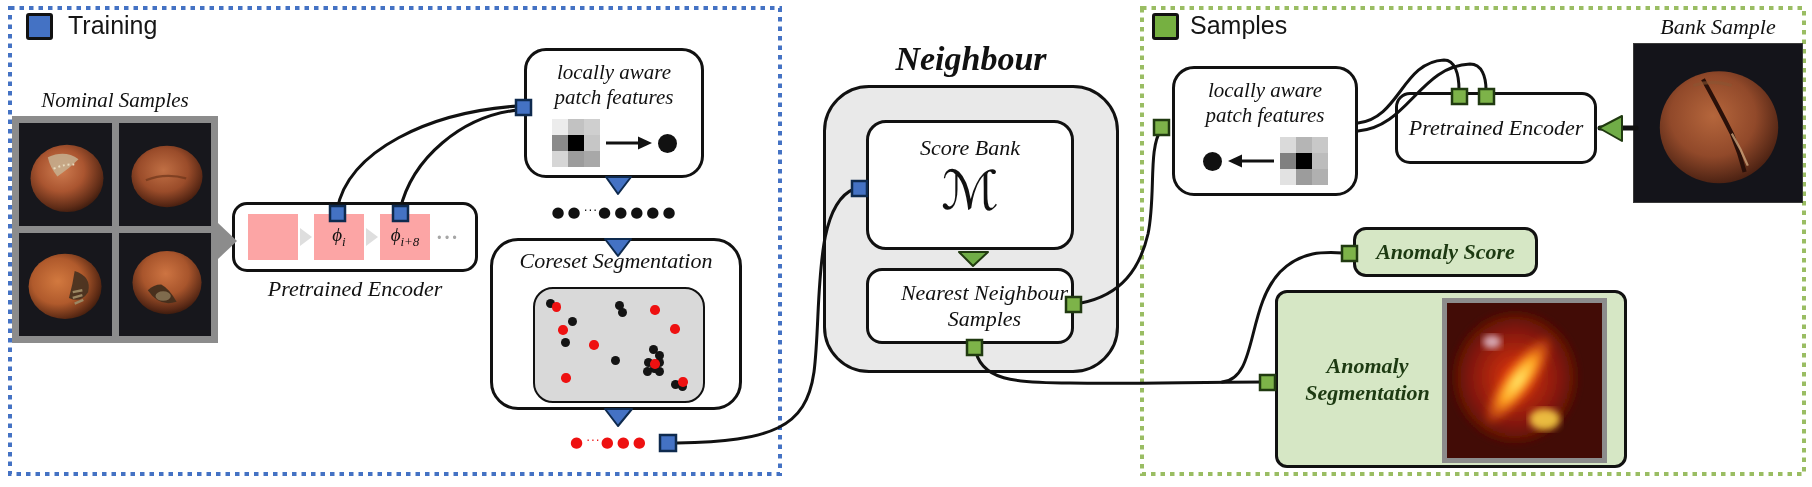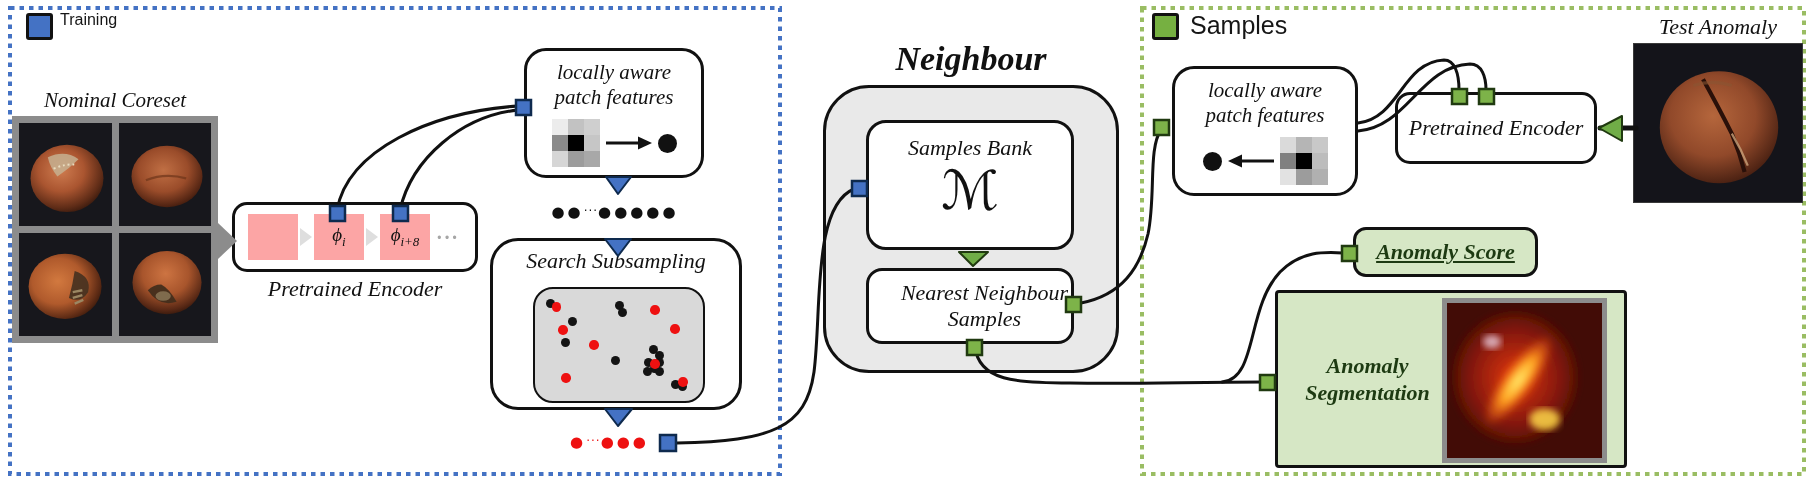--- a/index.html
+++ b/index.html
@@ -30,23 +30,23 @@
 <body>
 
 <div class="canvas">
 
   <svg class="layer" width="1812" height="487">
     <rect x="10" y="8" width="770" height="466" fill="none" stroke="#4472c4" stroke-width="4" stroke-dasharray="4.5 5"></rect>
     <rect x="1142" y="8" width="662" height="466" fill="none" stroke="#9abd63" stroke-width="4" stroke-dasharray="4.5 5"></rect>
   </svg>
 
   <div class="legend-sq" style="left:26px;top:13px;background:#4472c4;"></div>
-  <div class="abs sans" style="left:60px;top:11px;font-size:16px;">Training</div>
-
-  <div class="abs serif" style="left:12px;top:88px;width:206px;text-align:center;font-size:21px;">Nominal Coreset</div>
+  <div class="abs sans" style="left:68px;top:11px;font-size:25px;">Training</div>
+
+  <div class="abs serif" style="left:12px;top:88px;width:206px;text-align:center;font-size:21px;">Nominal Samples</div>
 
   <div class="abs" style="left:12px;top:116px;width:206px;height:227px;background:#8c8c8c;display:grid;grid-template-columns:1fr 1fr;grid-template-rows:1fr 1fr;gap:7px;padding:7px;">
     <div style="background:#17171c;overflow:hidden;">
       <svg width="96" height="103" viewBox="0 0 100 100">
           <defs>
         <radialGradient id="n1" cx="42%" cy="38%" r="70%">
               <stop offset="0%" stop-color="#cf7c50"></stop>
               <stop offset="45%" stop-color="#aa5530"></stop>
               <stop offset="80%" stop-color="#5f2c17"></stop>
               <stop offset="100%" stop-color="#2a130a"></stop>
@@ -138,21 +138,21 @@
         </svg>
       <div style="width:19px;height:19px;border-radius:50%;background:#111;"></div>
     </div>
   </div>
 
   <div class="dotrow" style="left:545px;top:203px;width:140px;">
     <span class="big">●●</span><span class="small">···</span><span class="big">●●●●●</span>
   </div>
 
   <div class="box" style="left:490px;top:238px;width:252px;height:172px;border-radius:28px;">
-    <div class="serif" style="text-align:center;font-size:22px;margin-top:7px;">Search Subsampling</div>
+    <div class="serif" style="text-align:center;font-size:22px;margin-top:7px;">Coreset Segmentation</div>
     <div class="abs" style="left:40px;top:46px;width:172px;height:116px;background:#d9d9d9;border:2.5px solid #111;border-radius:20px;">
       <div class="abs" style="left:6px;top:6px;right:6px;bottom:6px;">
           <div class="scatter-dot" style="left: calc(6% - 4.5px); top: calc(8% - 4.5px); width: 9px; height: 9px; background: rgb(20, 20, 20);"></div>
           <div class="scatter-dot" style="left: calc(50% - 4.5px); top: calc(10% - 4.5px); width: 9px; height: 9px; background: rgb(20, 20, 20);"></div>
           <div class="scatter-dot" style="left: calc(52% - 4.5px); top: calc(17% - 4.5px); width: 9px; height: 9px; background: rgb(20, 20, 20);"></div>
           <div class="scatter-dot" style="left: calc(20% - 4.5px); top: calc(26% - 4.5px); width: 9px; height: 9px; background: rgb(20, 20, 20);"></div>
           <div class="scatter-dot" style="left: calc(16% - 4.5px); top: calc(47% - 4.5px); width: 9px; height: 9px; background: rgb(20, 20, 20);"></div>
           <div class="scatter-dot" style="left: calc(72% - 4.5px); top: calc(54% - 4.5px); width: 9px; height: 9px; background: rgb(20, 20, 20);"></div>
           <div class="scatter-dot" style="left: calc(76% - 4.5px); top: calc(60% - 4.5px); width: 9px; height: 9px; background: rgb(20, 20, 20);"></div>
           <div class="scatter-dot" style="left: calc(69% - 4.5px); top: calc(67% - 4.5px); width: 9px; height: 9px; background: rgb(20, 20, 20);"></div>
@@ -177,21 +177,21 @@
     </div>
   </div>
 
   <div class="dotrow red" style="left:562px;top:433px;width:95px;">
     <span class="big">●</span><span class="small">···</span><span class="big">●●●</span>
   </div>
 
   <div class="abs serif" style="left:823px;top:40px;width:296px;text-align:center;font-size:34px;font-weight:bold;">Neighbour</div>
   <div class="box" style="left:823px;top:85px;width:296px;height:288px;border-radius:46px;background:#e9e9e9;"></div>
   <div class="box col" style="left:866px;top:120px;width:208px;height:130px;border-radius:20px;padding-top:12px;">
-    <div class="serif" style="font-size:22px;">Samples Bank</div>
+    <div class="serif" style="font-size:22px;">Score Bank</div>
     <div style="font-size:54px;line-height:60px;font-family:'DejaVu Serif','DejaVu Sans',serif;font-style:italic;">ℳ</div>
   </div>
   <div class="box col center" style="left:866px;top:268px;width:208px;height:76px;border-radius:16px;padding-left:29px;">
     <div class="serif" style="font-size:22px;line-height:26px;">Nearest Neighbour</div>
     <div class="serif" style="font-size:22px;line-height:26px;">Samples</div>
   </div>
 
   <div class="legend-sq" style="left:1152px;top:13px;background:#76b041;"></div>
   <div class="abs sans" style="left:1190px;top:11px;font-size:25px;">Samples</div>
 
@@ -215,43 +215,43 @@
           <div style="background: rgb(156, 156, 156);"></div>
           <div style="background: rgb(176, 176, 176);"></div>
         </div>
     </div>
   </div>
 
   <div class="box center" style="left:1395px;top:92px;width:202px;height:72px;border-radius:15px;">
     <div class="serif" style="font-size:22px;">Pretrained Encoder</div>
   </div>
 
-  <div class="abs serif" style="left:1628px;top:14px;width:180px;text-align:center;font-size:22px;">Test Anomaly</div>
+  <div class="abs serif" style="left:1628px;top:14px;width:180px;text-align:center;font-size:22px;">Bank Sample</div>
   <div class="abs" style="left:1633px;top:43px;width:170px;height:160px;background:#14141a;border:1px solid #3a3a3a;overflow:hidden;">
     <svg width="170" height="160" viewBox="0 0 100 100">
         <defs>
       <radialGradient id="n5" cx="45%" cy="40%" r="72%">
             <stop offset="0%" stop-color="#b5663c"></stop>
             <stop offset="50%" stop-color="#91492a"></stop>
             <stop offset="84%" stop-color="#4c2213"></stop>
             <stop offset="100%" stop-color="#1c0d06"></stop>
           </radialGradient>
         </defs>
       <ellipse cx="50" cy="52" rx="37" ry="35" fill="url(#n5)"></ellipse>
       <path d="M40 22 Q50 40 58 56 Q63 68 66 80" stroke="#2a1009" stroke-width="2.6" fill="none"></path>
       <path d="M58 56 Q64 66 68 76" stroke="#caa37a" stroke-width="1.4" fill="none" opacity="0.8"></path>
       <path d="M34 26 Q46 22 58 26" stroke="#8a5532" stroke-width="2" fill="none" opacity="0.6"></path>
     </svg>
   </div>
 
   <div class="box greenbox center" style="left:1353px;top:227px;width:185px;height:50px;border-radius:13px;">
-    <div class="serif dkgreen" style="font-size:22px;font-weight:bold;text-decoration:underline;">Anomaly Score</div>
-  </div>
-
-  <div class="box greenbox" style="left:1275px;top:290px;width:352px;height:178px;border-radius:4px;">
+    <div class="serif dkgreen" style="font-size:22px;font-weight:bold;">Anomaly Score</div>
+  </div>
+
+  <div class="box greenbox" style="left:1275px;top:290px;width:352px;height:178px;border-radius:12px;">
     <div class="col center" style="position:absolute;left:12px;top:0;width:155px;height:100%;">
       <div class="serif dkgreen" style="font-size:22px;line-height:27px;font-weight:bold;">Anomaly</div>
       <div class="serif dkgreen" style="font-size:22px;line-height:27px;font-weight:bold;">Segmentation</div>
     </div>
     <div class="abs" style="left:164px;top:5px;width:165px;height:165px;border:5px solid #8c8c8c;background:#3c0b06;overflow:hidden;">
       <svg width="155" height="155" viewBox="0 0 100 100">
         <defs>
           <radialGradient id="h1" cx="50%" cy="50%" r="55%">
               <stop offset="0%" stop-color="#e23810"></stop>
               <stop offset="60%" stop-color="#8c1a08"></stop>

